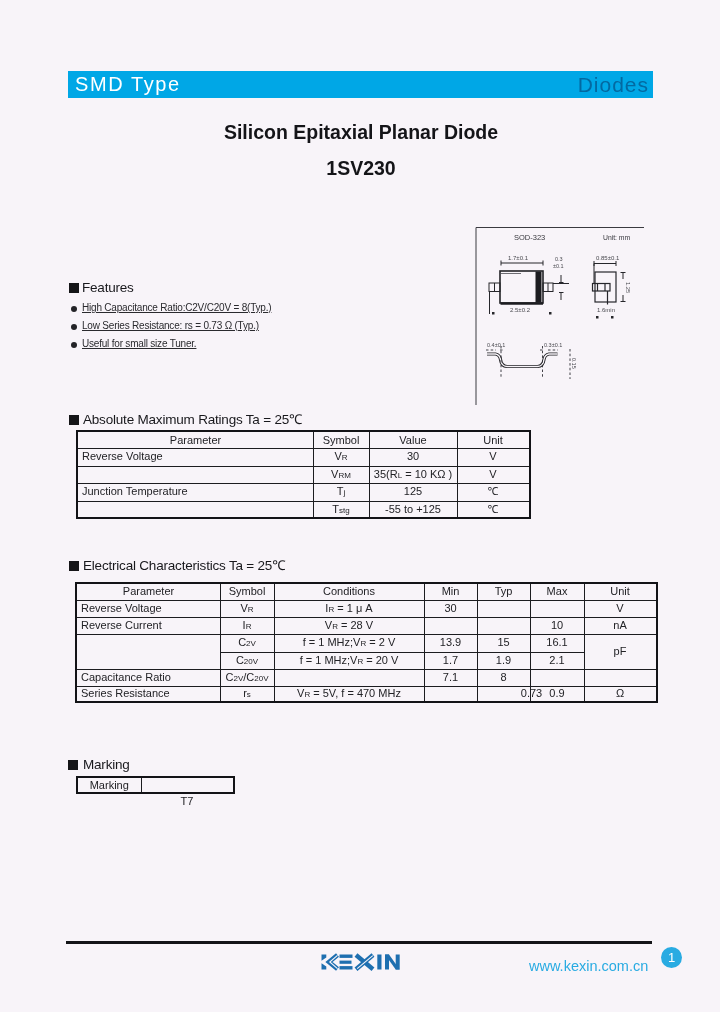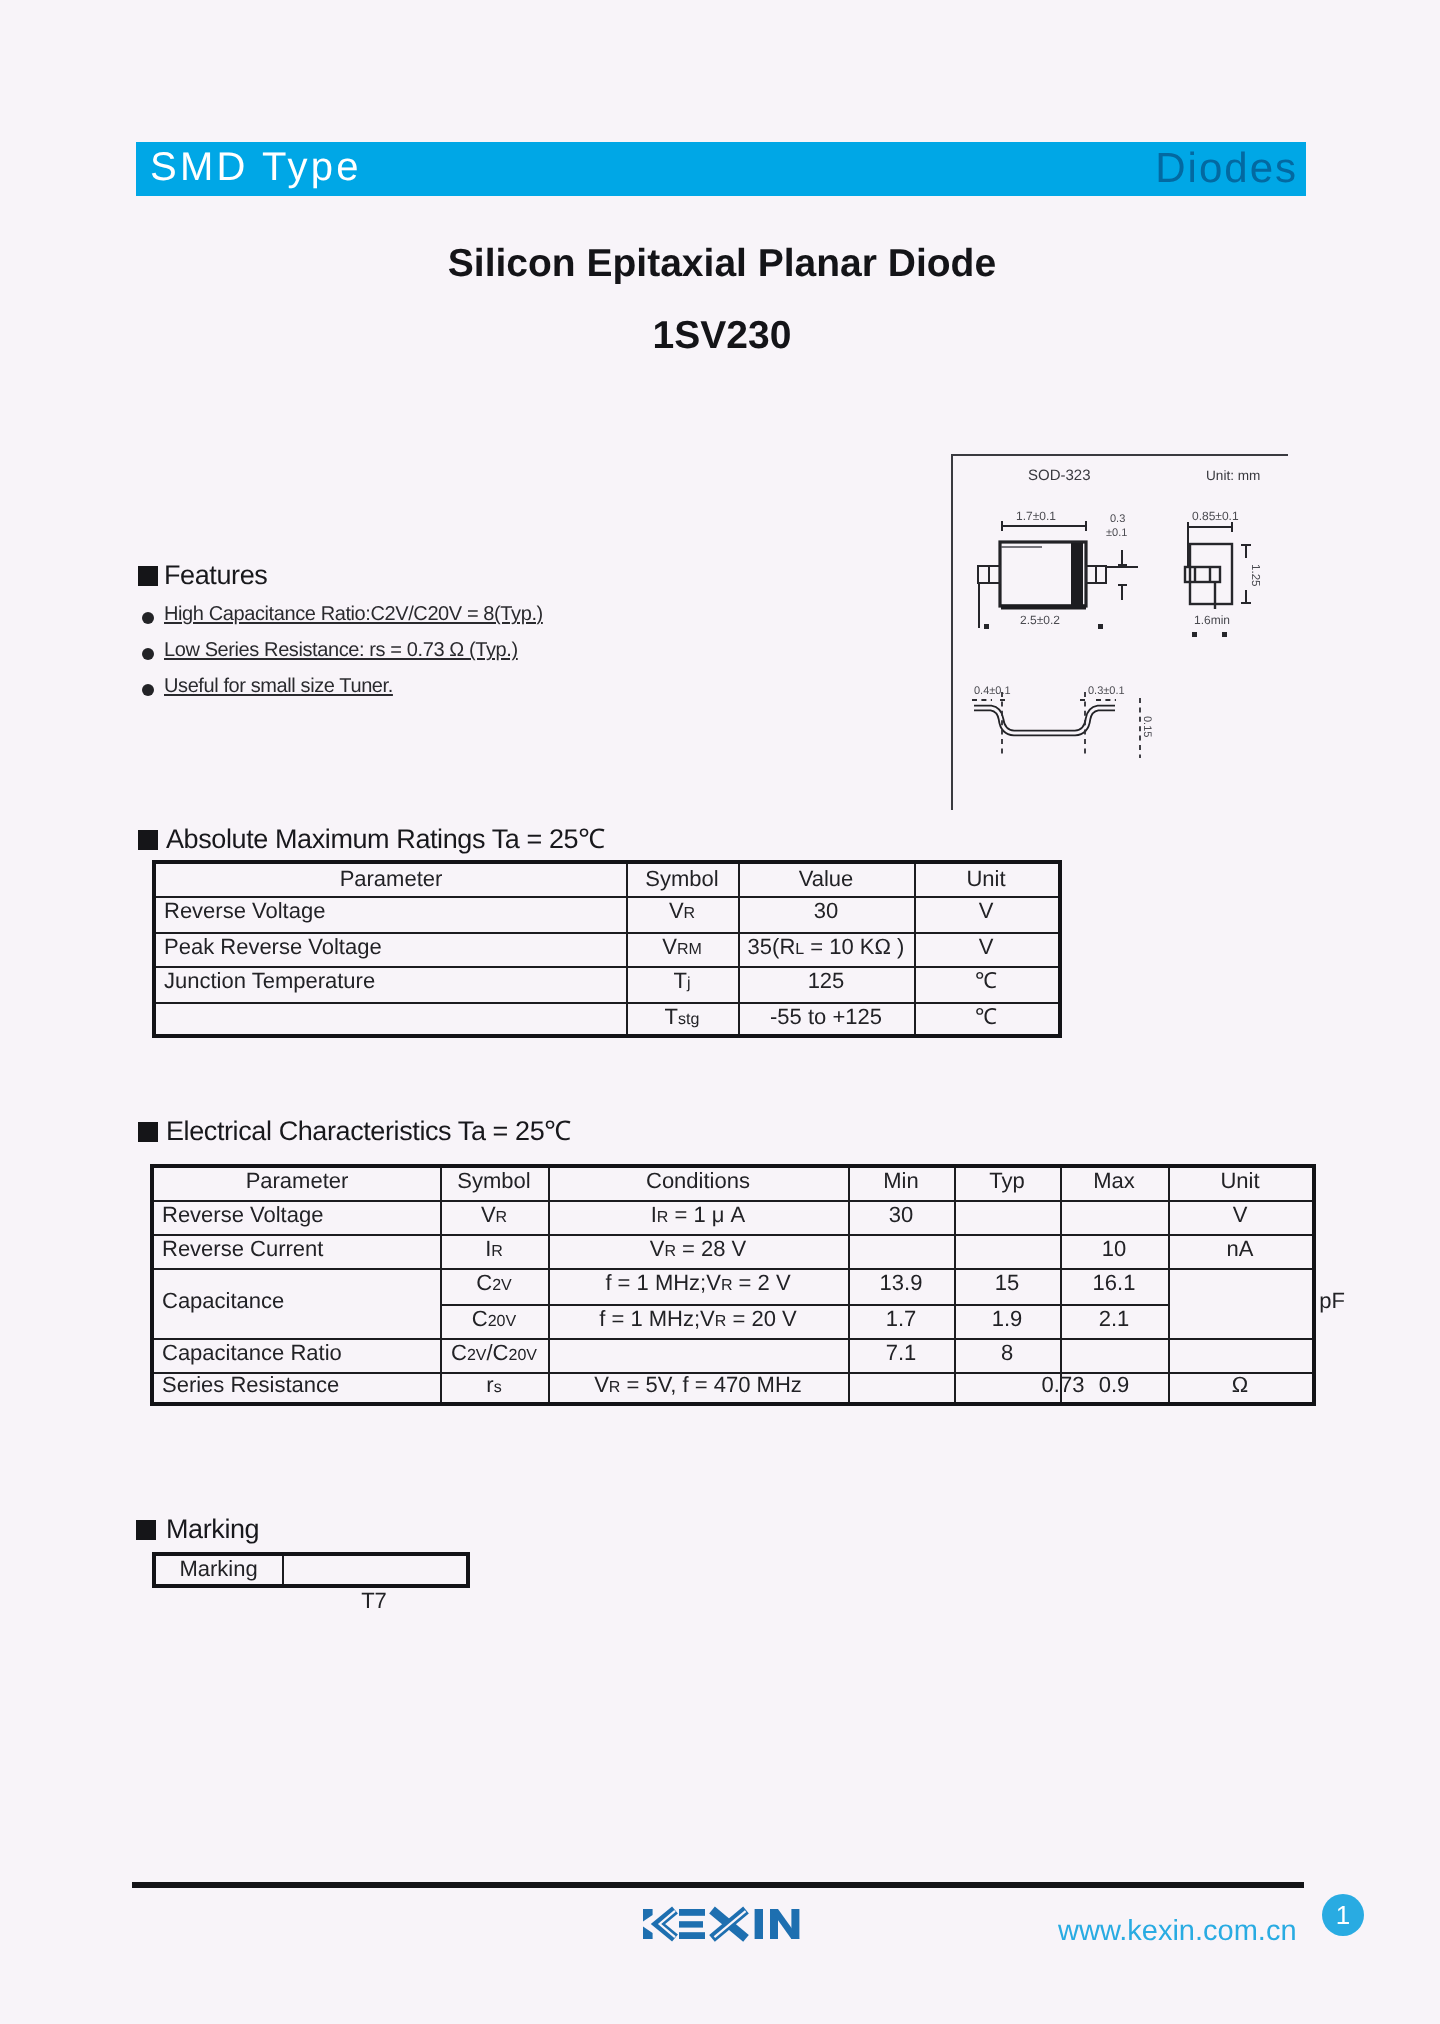--- a/index.html
+++ b/index.html
@@ -138,21 +138,20 @@
 <div class="gl" style="left:0px;top:51px;width:451px;height:1px;"></div>
 <div class="gl" style="left:0px;top:68.5px;width:451px;height:1px;"></div>
 <div class="cell" style="left:0px;top:0px;width:235px;height:16px;line-height:16px;">Parameter</div>
 <div class="cell" style="left:235px;top:0px;width:56px;height:16px;line-height:16px;">Symbol</div>
 <div class="cell" style="left:291px;top:0px;width:88px;height:16px;line-height:16px;">Value</div>
 <div class="cell" style="left:379px;top:0px;width:72px;height:16px;line-height:16px;">Unit</div>
 <div class="cell cl" style="left:0px;top:16px;width:235px;height:17.5px;line-height:17.5px;">Reverse Voltage</div>
 <div class="cell" style="left:235px;top:16px;width:56px;height:17.5px;line-height:17.5px;">V<span class="sm">R</span></div>
 <div class="cell" style="left:291px;top:16px;width:88px;height:17.5px;line-height:17.5px;">30</div>
 <div class="cell" style="left:379px;top:16px;width:72px;height:17.5px;line-height:17.5px;">V</div>
-<div class="cell cl" style="left:0px;top:33.5px;width:235px;height:17.5px;line-height:17.5px;">Peak Reverse Voltage</div>
 <div class="cell" style="left:235px;top:33.5px;width:56px;height:17.5px;line-height:17.5px;">V<span class="sm">RM</span></div>
 <div class="cell" style="left:291px;top:33.5px;width:88px;height:17.5px;line-height:17.5px;">35(R<span class="sm">L</span> = 10 KΩ )</div>
 <div class="cell" style="left:379px;top:33.5px;width:72px;height:17.5px;line-height:17.5px;">V</div>
 <div class="cell cl" style="left:0px;top:51px;width:235px;height:17.5px;line-height:17.5px;">Junction Temperature</div>
 <div class="cell" style="left:235px;top:51px;width:56px;height:17.5px;line-height:17.5px;">T<span class="sm">j</span></div>
 <div class="cell" style="left:291px;top:51px;width:88px;height:15px;line-height:17.5px;">125</div>
 <div class="cell" style="left:379px;top:51px;width:72px;height:17.5px;line-height:17.5px;">℃</div>
 <div class="cell" style="left:235px;top:68.5px;width:56px;height:16.5px;line-height:16.5px;">T<span class="sm">stg</span></div>
 <div class="cell" style="left:291px;top:68.5px;width:88px;height:16.5px;line-height:16.5px;">-55 to +125</div>
 <div class="cell" style="left:379px;top:68.5px;width:72px;height:16.5px;line-height:16.5px;">℃</div>
@@ -213,22 +212,21 @@
 <div class="cell" style="left:400px;top:85px;width:53px;height:17px;line-height:17px;">8</div>
 <div class="cell" style="left:453px;top:85px;width:54px;height:17px;line-height:17px;"></div>
 <div class="cell" style="left:507px;top:85px;width:72px;height:17px;line-height:17px;"></div>
 <div class="cell cl" style="left:0px;top:102px;width:143px;height:15px;line-height:15px;">Series Resistance</div>
 <div class="cell" style="left:143px;top:102px;width:54px;height:15px;line-height:15px;">r<span class="sm">s</span></div>
 <div class="cell" style="left:197px;top:102px;width:150px;height:15px;line-height:15px;">V<span class="sm">R</span> = 5V, f = 470 MHz</div>
 <div class="cell" style="left:347px;top:102px;width:53px;height:15px;line-height:15px;"></div>
 <div class="cell" style="left:388px;top:102px;width:53px;height:15px;line-height:15px;padding-left:40px;">0.73</div>
 <div class="cell" style="left:453px;top:102px;width:54px;height:15px;line-height:15px;">0.9</div>
 <div class="cell" style="left:507px;top:102px;width:72px;height:15px;line-height:15px;">Ω</div>
-<div class="cell cl" style="left:0px;top:50px;width:143px;height:35px;line-height:35px;">Capacitance</div>
-<div class="cell" style="left:507px;top:50px;width:72px;height:35px;line-height:35px;padding-left:46px;">pF</div>
+<div class="cell" style="left:507px;top:50px;width:72px;height:35px;line-height:35px;">pF</div>
 </div>
 
 <div class="hdsq" style="left:68px;top:760px;"></div>
 
 <div class="hdtx" style="left:83px;top:757px;">Marking</div>
 
 <div class="abs" style="left:76px;top:776px;width:155px;height:14px;border:2px solid #131317;">
 <div class="gl" style="left:62.5px;top:0;width:1px;height:14px;"></div>
 <div class="cell" style="left:0;top:0;width:62.5px;height:14px;line-height:14px;">Marking</div>
 <div class="cell" style="left:63.5px;top:0;width:91px;height:14px;line-height:14px;margin-top:16px;">T7</div>

